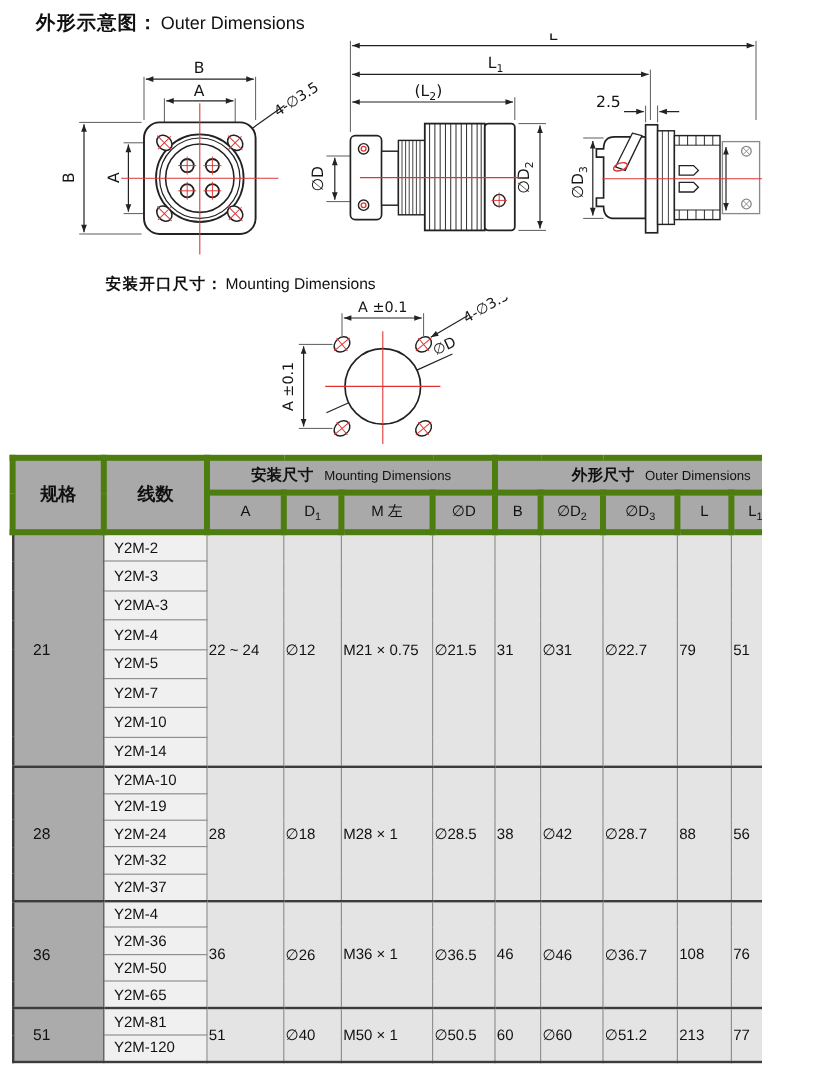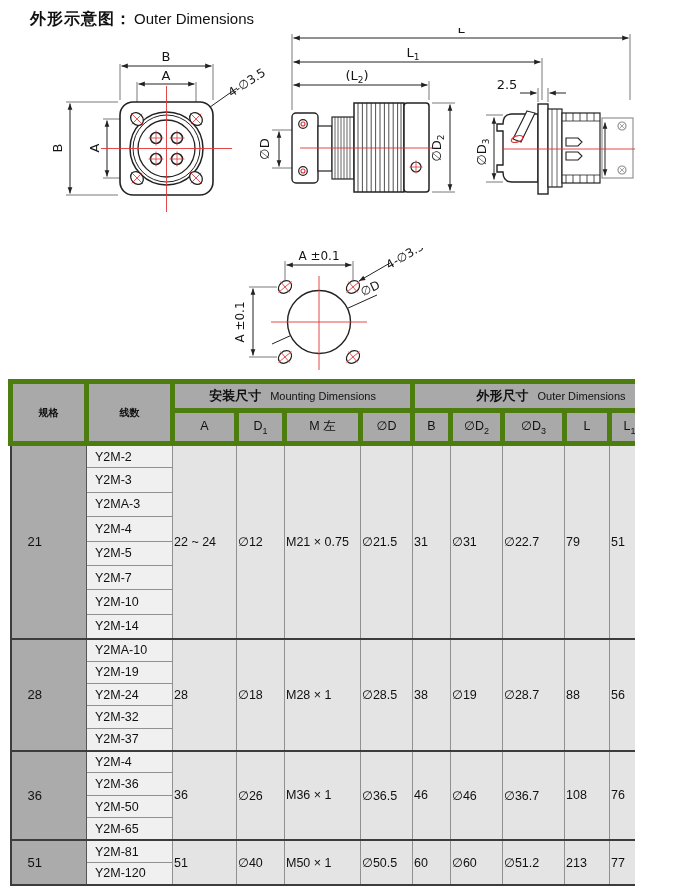--- a/index.html
+++ b/index.html
@@ -17,21 +17,21 @@
   .svg-mount{position:absolute;left:0;top:248px;}
   svg text{font-family:"DejaVu Sans","Liberation Sans",sans-serif;fill:#151515;}
   .dim{font-size:13px;}
   .dimsm{font-size:12px;}
   
   .spec-table{position:absolute;left:8px;top:379px;width:679px;border-collapse:collapse;
       table-layout:fixed;border:2px solid #3c3c3c;font-size:12.5px;}
   .spec-table thead th{background:#a9a9a9;border:5px solid #4d7c0f;font-weight:normal;padding:1px 2px;}
   .spec-table thead tr.top th{height:22px;}
   .spec-table thead tr.sub th{height:26px;font-size:12.5px;}
-  .spec-table th.big{font-size:10px;font-weight:bold;}
+  .spec-table th.big{font-size:15px;font-weight:bold;}
   .spec-table .grp .zh{font-weight:bold;font-size:13px;}
   .spec-table .grp .en{font-size:11px;margin-left:9px;}
   .spec-table thead{border-bottom:2px solid #3c3c3c;}
   .spec-table tbody td{border:1px solid #909090;vertical-align:middle;}
   .spec-table td.spec{background:#ababab;text-align:left;padding-left:16px;font-size:13px;
       border-right:1px solid #555;}
   .spec-table td.model{background:#f0f0f0;text-align:left;padding-left:8px;}
   .spec-table td.val{background:#e4e4e4;text-align:left;}
   .spec-table tr.gstart td{border-top:2px solid #3c3c3c;}
   sub{font-size:9px;}
@@ -201,20 +201,23 @@
         <circle cx="622" cy="126" r="4"></circle>
         <path d="M619.5,123.5 L624.5,128.5 M624.5,123.5 L619.5,128.5" stroke-width="0.8"></path>
         <circle cx="622" cy="170" r="4"></circle>
         <path d="M619.5,167.5 L624.5,172.5 M624.5,167.5 L619.5,172.5" stroke-width="0.8"></path>
       </g>
 
       <path d="M502,149 H648" stroke="#e03535" stroke-width="0.9" fill="none"></path>
     </g>
   </svg>
 
+  <div class="h-mount">
+    <span class="zh">安装开口尺寸：</span><span class="en">Mounting Dimensions</span>
+  </div>
 
   <svg class="svg-mount" width="695" height="130" viewBox="0 248 695 130">
     <defs>
       <marker id="arr2" viewBox="0 0 10 10" refX="9" refY="5" markerWidth="9" markerHeight="7" orient="auto-start-reverse">
           <path d="M0,1.6 L9,5 L0,8.4 z" fill="#222"></path>
         </marker>
     </defs>
     <g>
 
       <g stroke="#555" stroke-width="0.8">
@@ -330,21 +333,21 @@
           <td class="model">Y2M-14</td>
         </tr>
         <tr class="gstart" style="height: 22.4px;">
           <td class="spec" rowspan="5">28</td>
           <td class="model">Y2MA-10</td>
           <td class="val" rowspan="5">28</td>
           <td class="val" rowspan="5">∅18</td>
           <td class="val" rowspan="5">M28 × 1</td>
           <td class="val" rowspan="5">∅28.5</td>
           <td class="val" rowspan="5">38</td>
-          <td class="val" rowspan="5">∅19</td>
+          <td class="val" rowspan="5">∅42</td>
           <td class="val" rowspan="5">∅28.7</td>
           <td class="val" rowspan="5">88</td>
           <td class="val" rowspan="5">56</td>
           <td class="val" rowspan="5">49</td>
         </tr>
         <tr style="height: 22.4px;">
           <td class="model">Y2M-19</td>
         </tr>
         <tr style="height: 22.4px;">
           <td class="model">Y2M-24</td>

